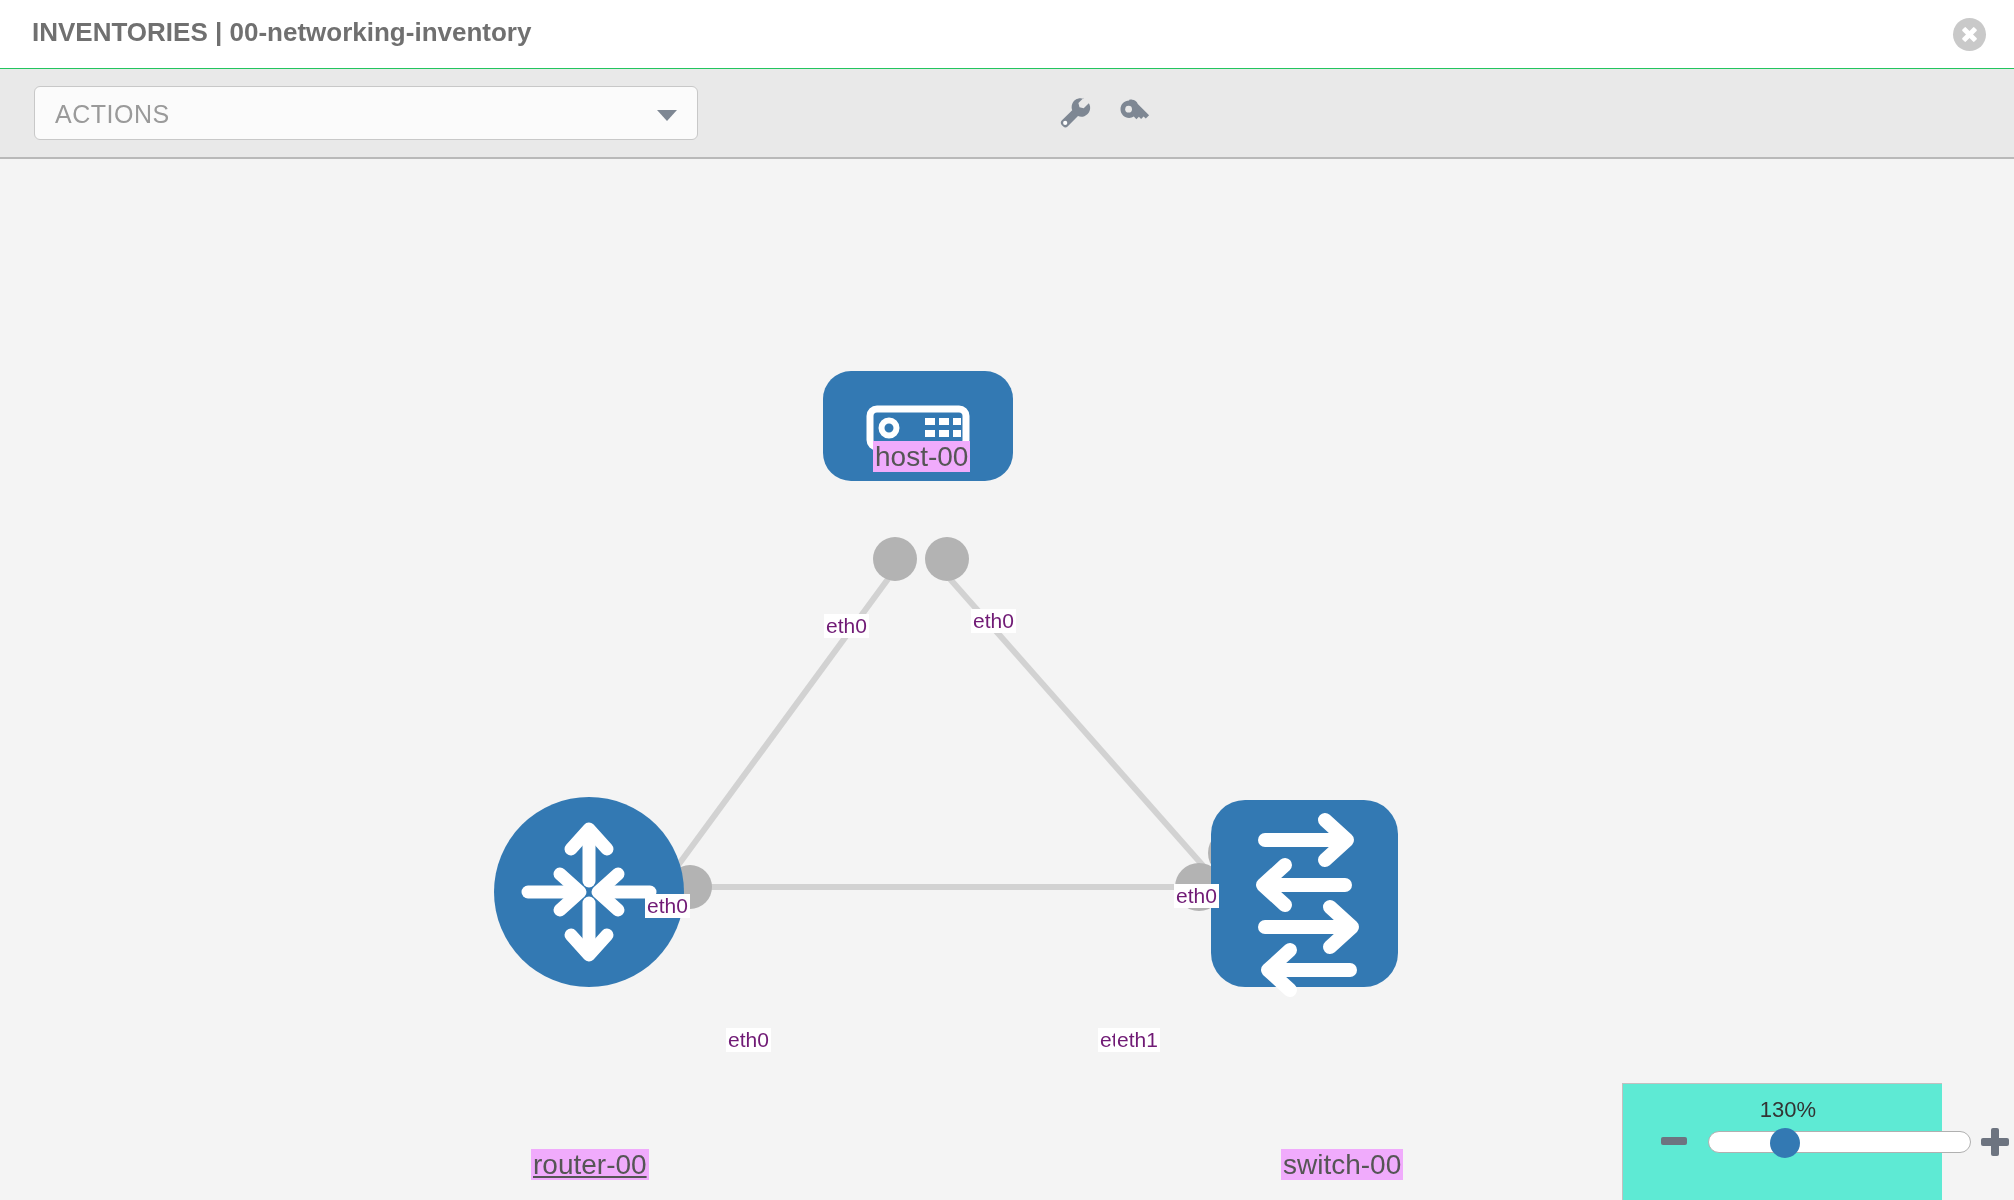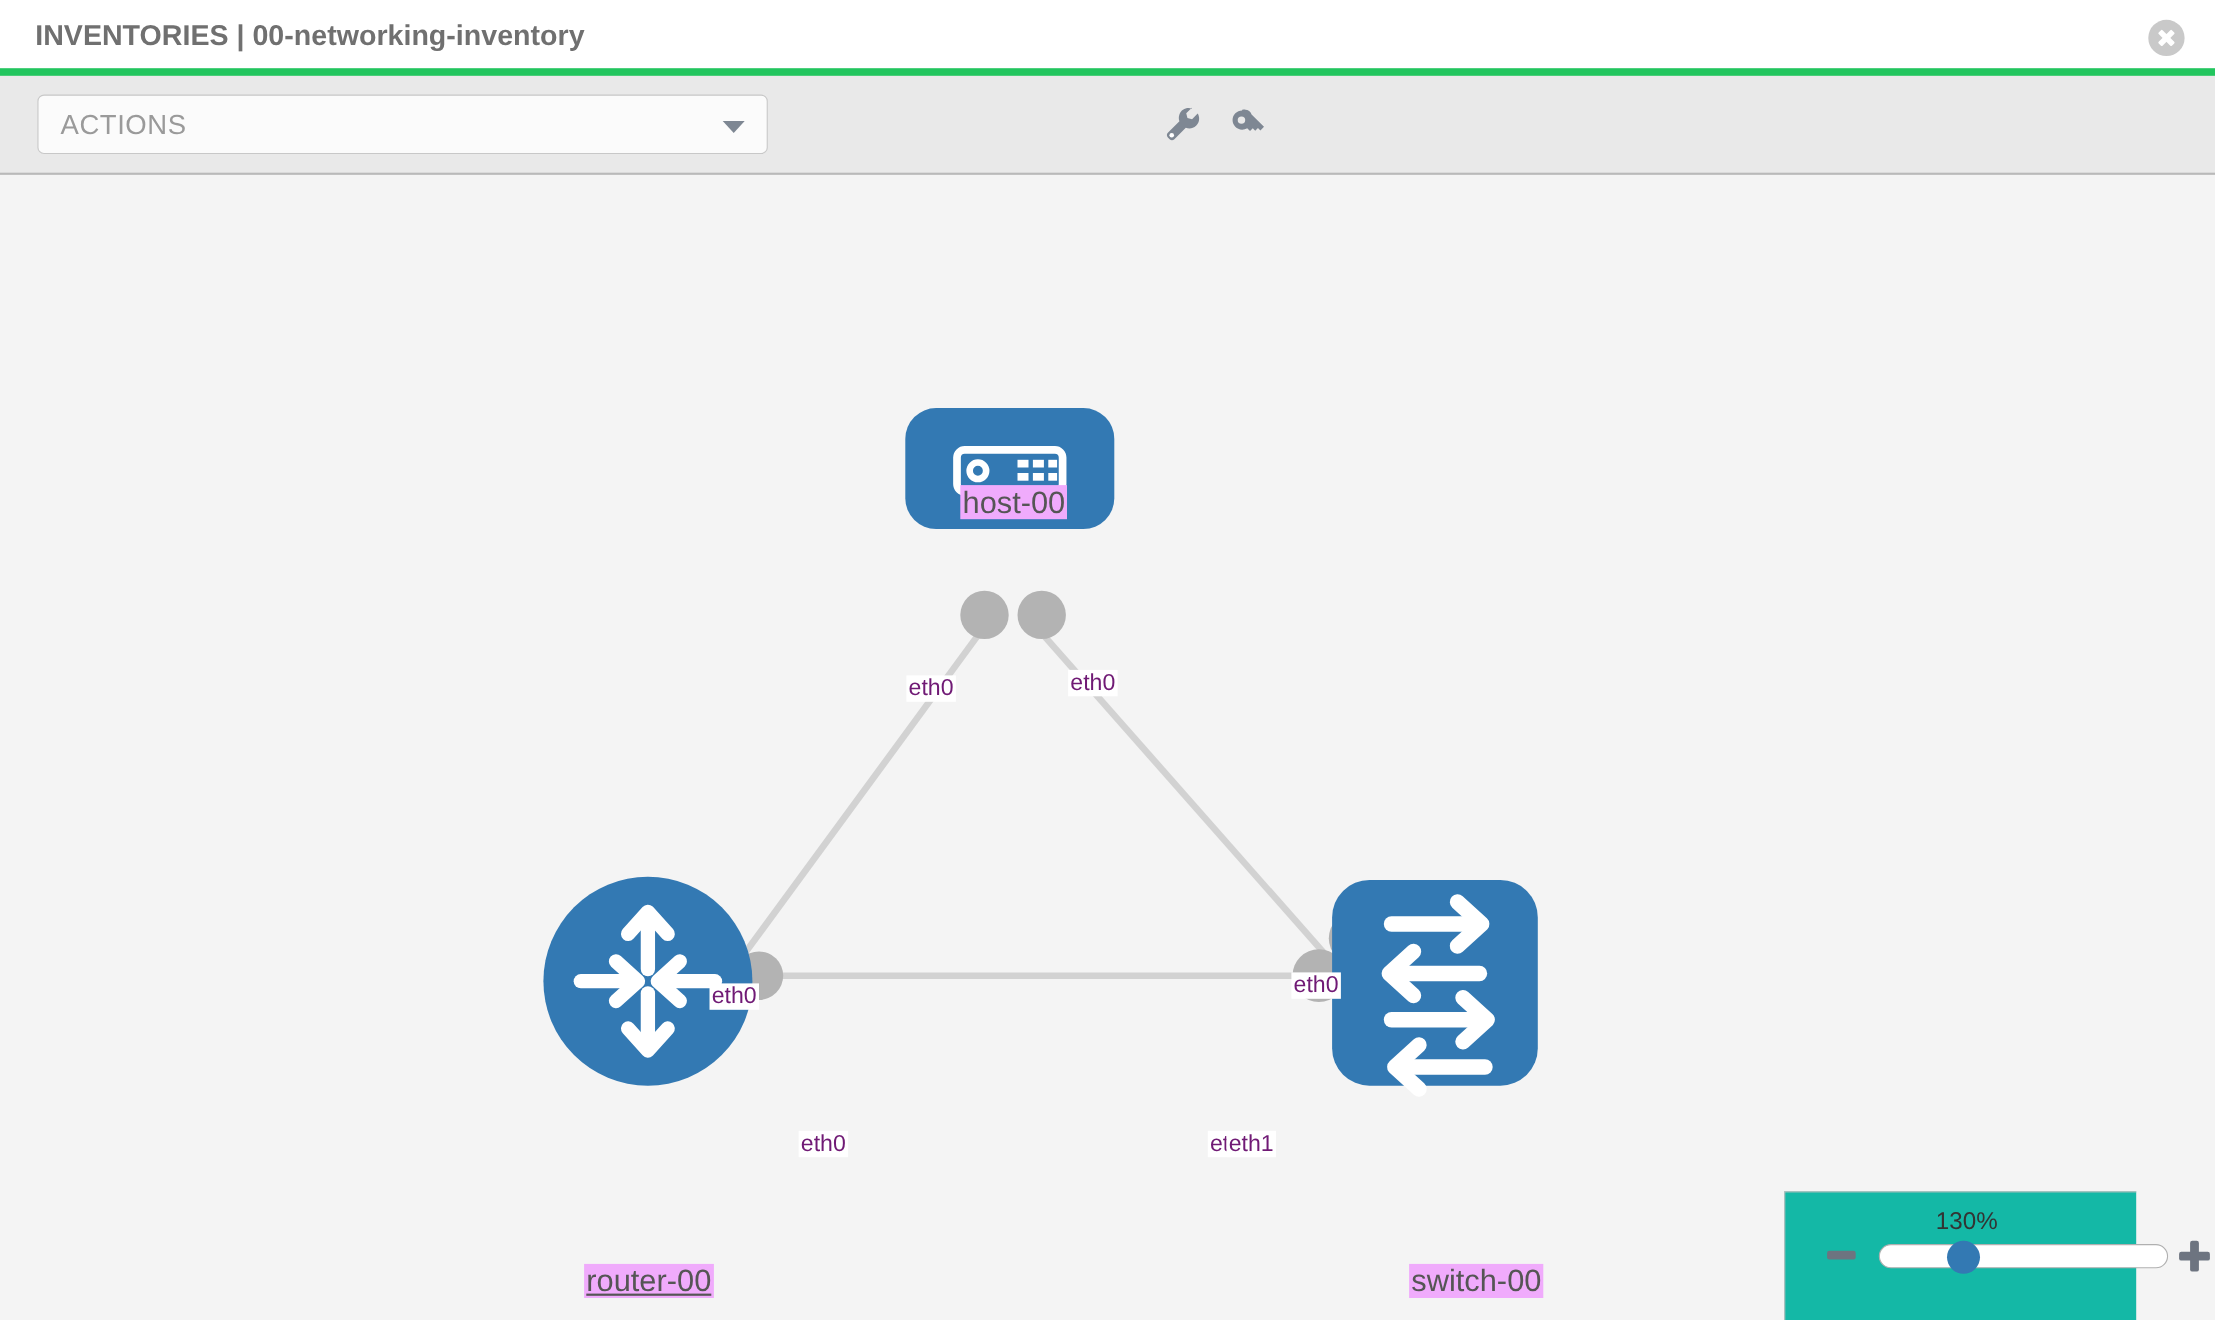--- a/index.html
+++ b/index.html
@@ -21,21 +21,21 @@
     width: 2014px;
     height: 1200px;
     background: #ffffff;
   }
   #header-bar {
     position: absolute;
     left: 0; top: 0;
     width: 2014px;
     height: 69px;
     background: #ffffff;
-    border-bottom: 7px solid #22c55e;
+    border-bottom: 1px solid #22c55e;
     box-sizing: border-box;
     text-align: center;
   }
   #page-title {
     position: absolute;
     left: 32px;
     top: 17px;
     font-size: 26px;
     font-weight: bold;
     color: #707070;
@@ -159,21 +159,21 @@
     line-height: 1.12;
   }
 
   
   #zoom-panel {
     position: absolute;
     left: 1622px;
     top: 1083px;
     width: 320px;
     height: 117px;
-    background: #14b8a6;
+    background: #5eead4;
     border: 1px solid #c0c0c0;
     border-right: none;
     border-bottom: none;
     box-sizing: border-box;
   }
   #zoom-percent {
     position: absolute;
     left: 0;
     top: 13px;
     width: 330px;

